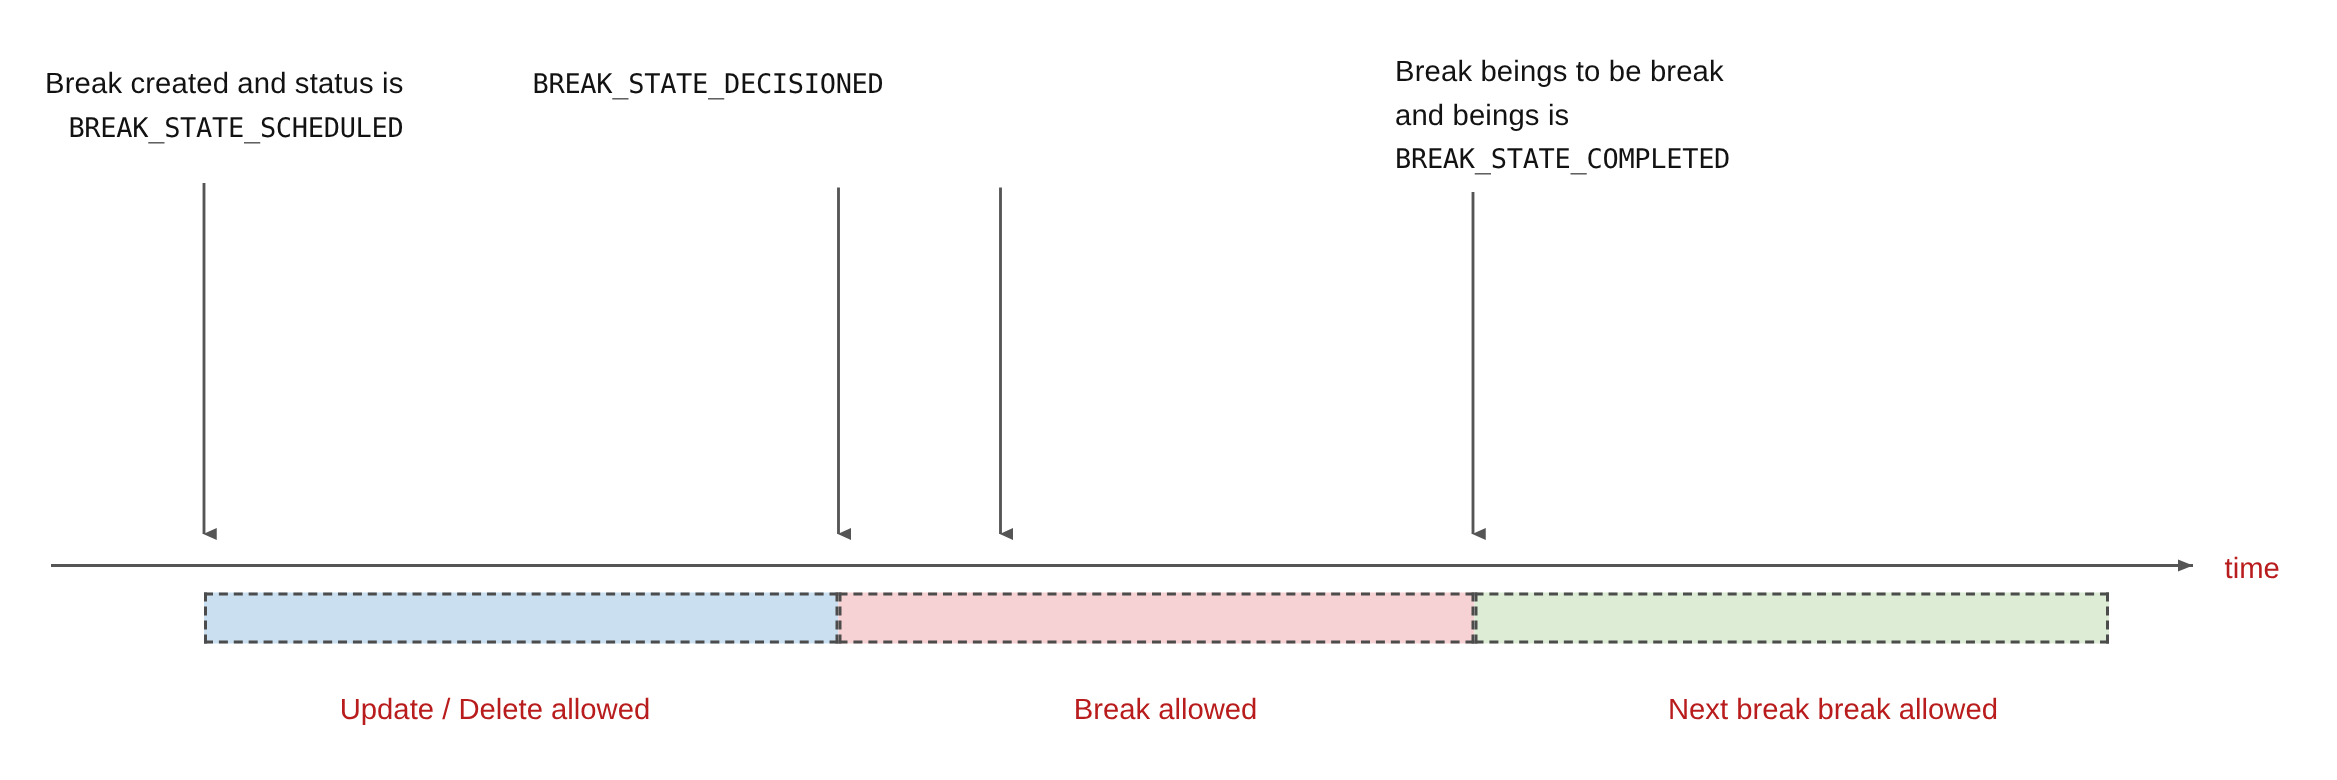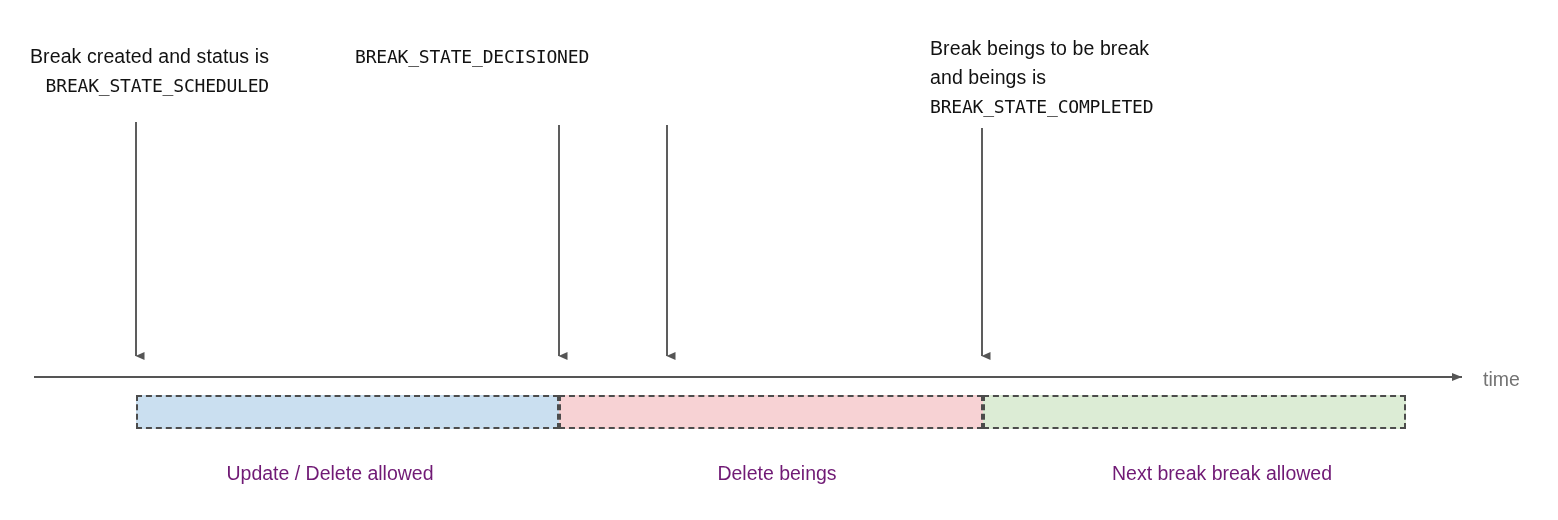--- a/index.html
+++ b/index.html
@@ -53,31 +53,31 @@
     border: 2.5px dashed #4c4c4c;
   }
   .bar-blue  { background: #cadff0; }
   .bar-pink  { background: #f7d2d4; }
   .bar-green { background: #dcecd5; }
 
   .caption {
     position: absolute;
     font-size: 19.5px;
     line-height: 24px;
-    color: #701a75;
+    color: #b91c1c;
     text-align: center;
     white-space: nowrap;
     transform: translateX(-50%);
   }
 
   .axis-label {
     position: absolute;
     font-size: 19.5px;
     line-height: 24px;
-    color: #737373;
+    color: #b91c1c;
     white-space: nowrap;
     text-align: center;
   }
 </style>
 </head>
 <body>
 
 <div id="diagram">
 
   <div class="annotation" style="left:30px; top:42px;">
@@ -116,16 +116,16 @@
     <line x1="34" y1="377" x2="1462" y2="377" stroke="#555555" stroke-width="1.9" marker-end="url(#arrowRight)"></line>
   </svg>
 
   <div class="axis-label" style="left:1483px; top:367px;">time</div>
 
   <div class="bar bar-blue" style="left:136px; width:423px;"></div>
   <div class="bar bar-pink" style="left:559px; width:424px;"></div>
   <div class="bar bar-green" style="left:983px; width:423px;"></div>
 
   <div class="caption" style="left:330px; top:461px;">Update / Delete allowed</div>
-  <div class="caption" style="left:777px; top:461px;">Delete beings</div>
+  <div class="caption" style="left:777px; top:461px;">Break allowed</div>
   <div class="caption" style="left:1222px; top:461px;">Next break break allowed</div>
 
 </div>
 
 </body></html>

